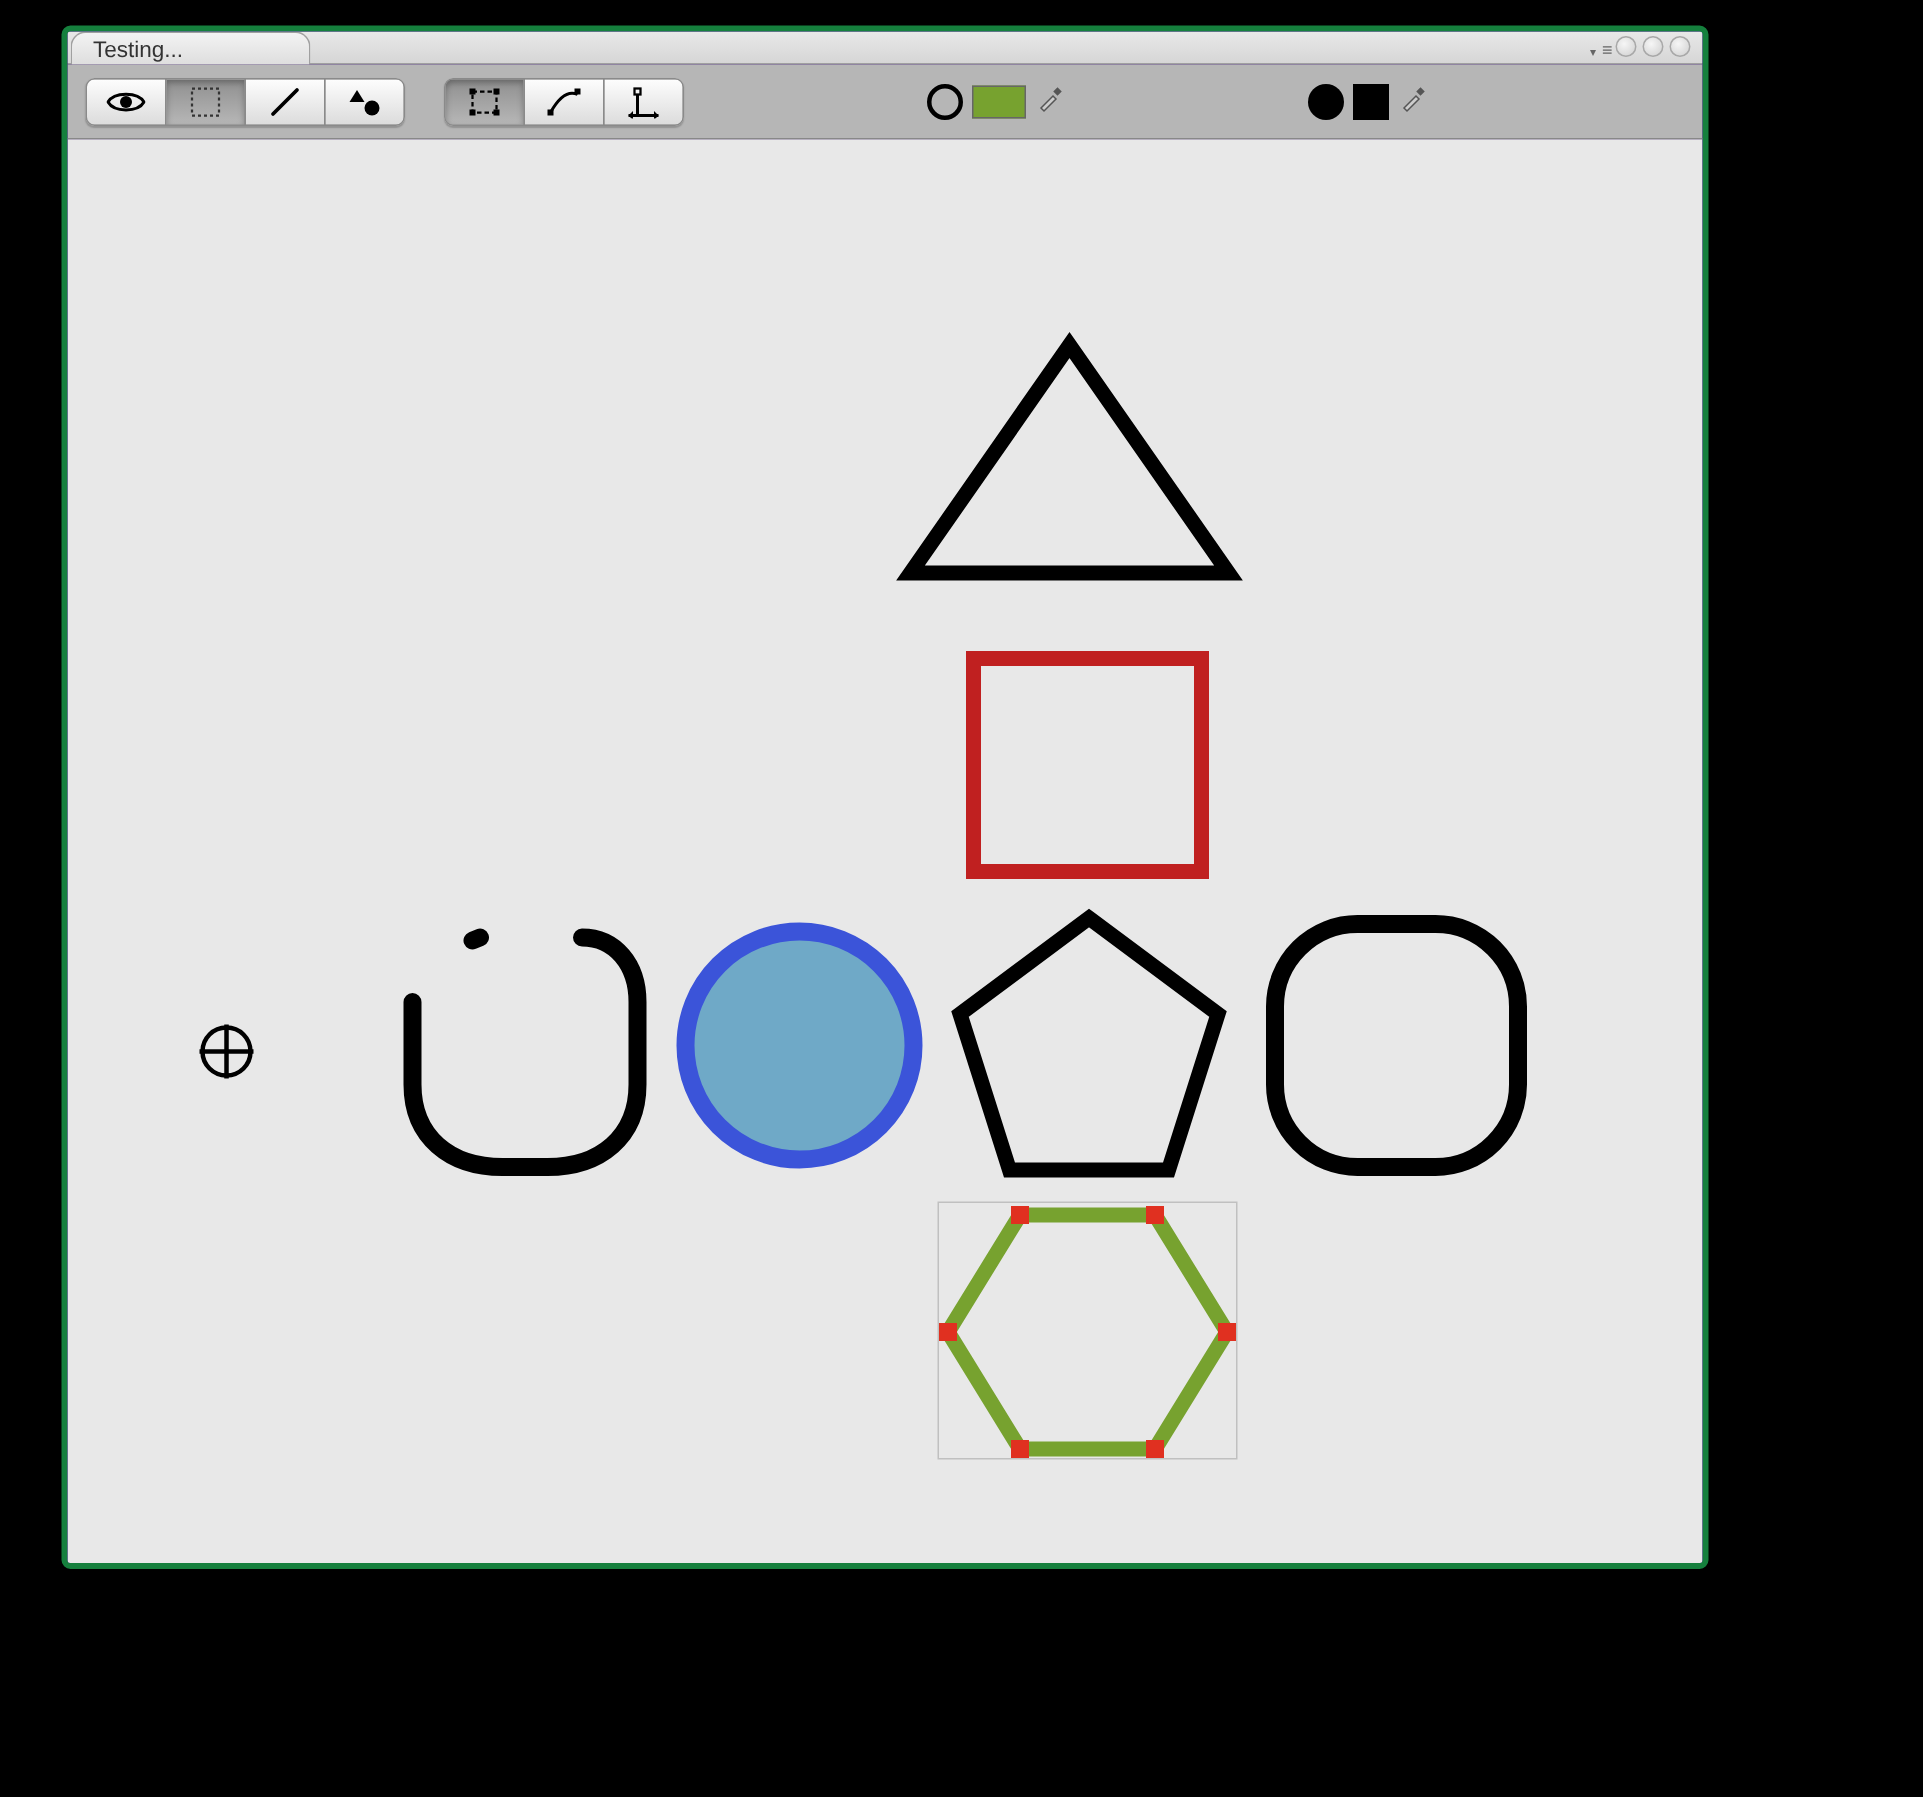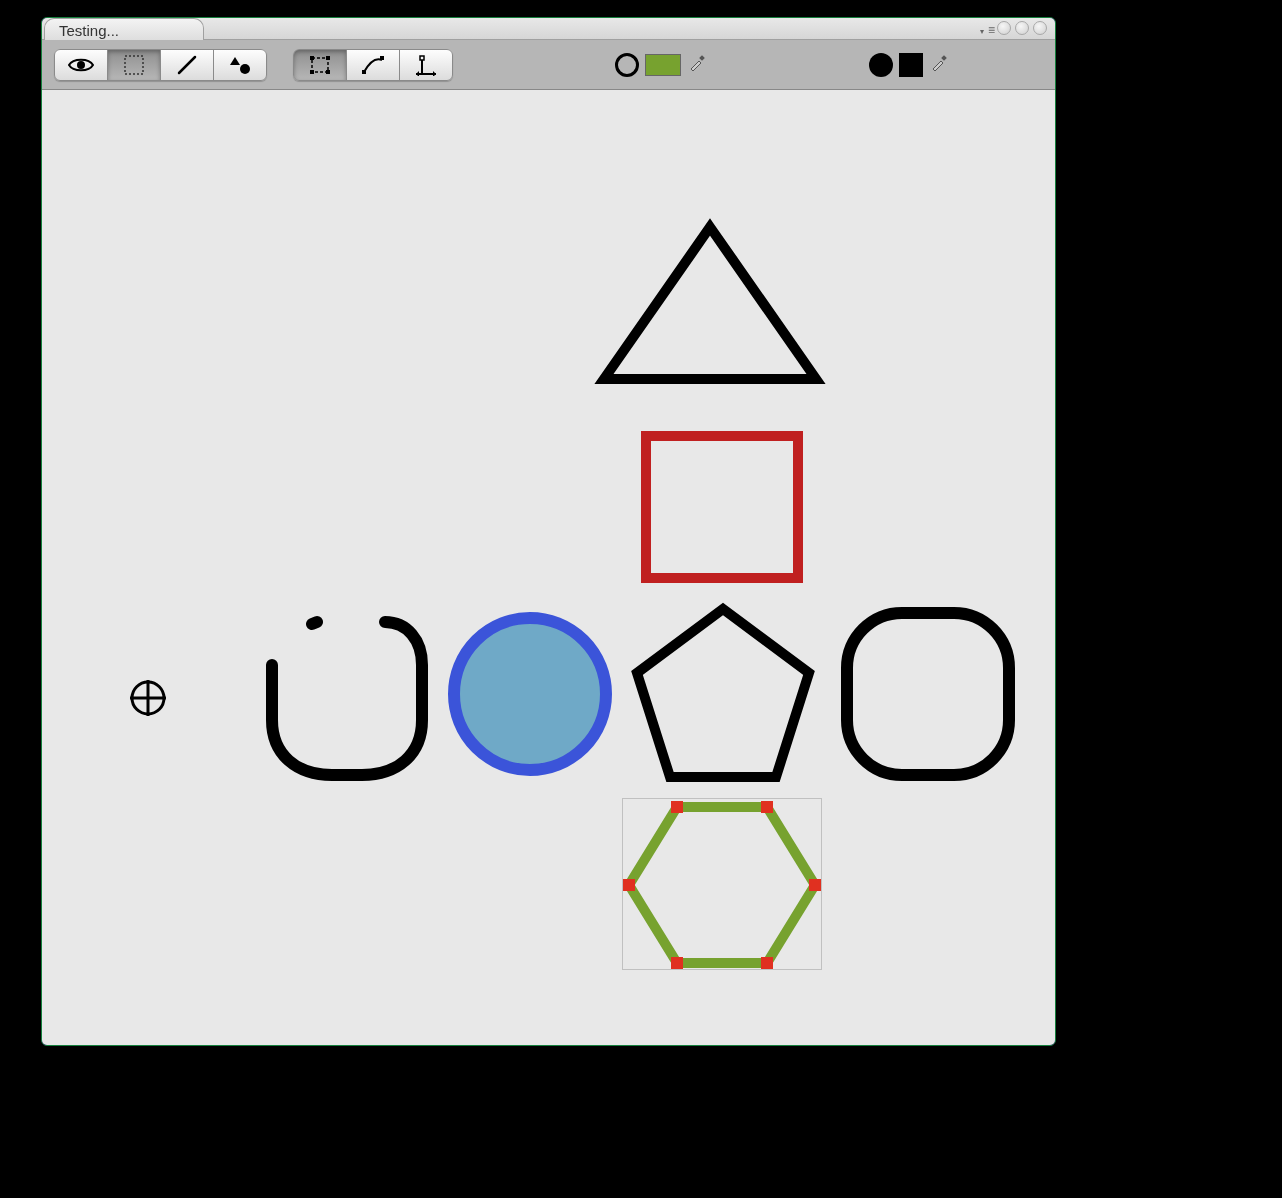--- a/index.html
+++ b/index.html
@@ -8,24 +8,24 @@
       width: 1282px;
       height: 1198px;
       font-family: "Lucida Grande", "Helvetica Neue", Arial, sans-serif;
       font-size: 13px;
       color: #333;
     }
     .window {
       position: absolute;
       left: 41px;
       top: 17px;
-      width: 1015px;
+      width: 1098px;
       height: 1029px;
       background: #4c1d95;
-      border: 1px solid #15803d;
+      border: 4px solid #15803d;
       border-radius: 6px;
       overflow: hidden;
     }
     
     .titlebar-row {
       height: 22px;
       background: linear-gradient(#e8e8e8, #d6d6d6);
       border-bottom: 1px solid #a0a0a0;
       position: relative;
     }

